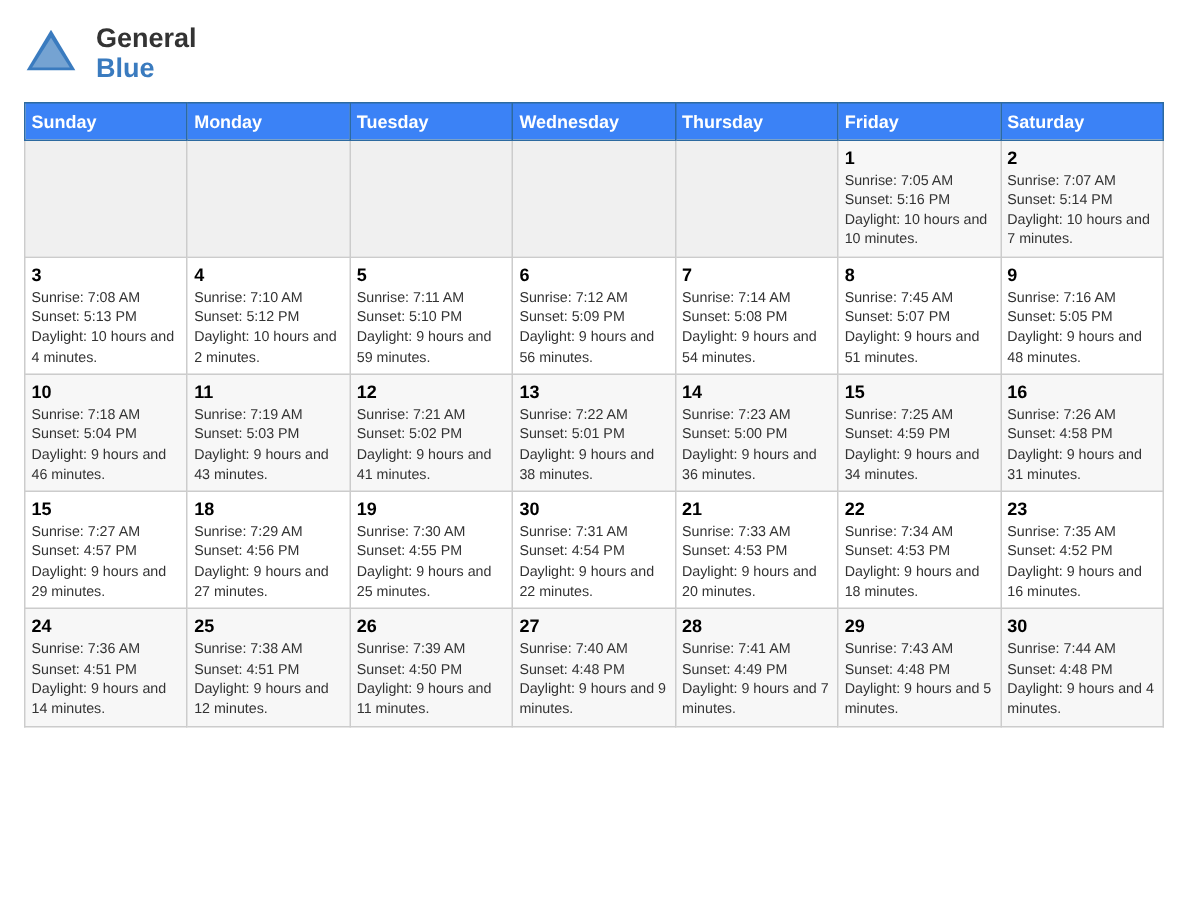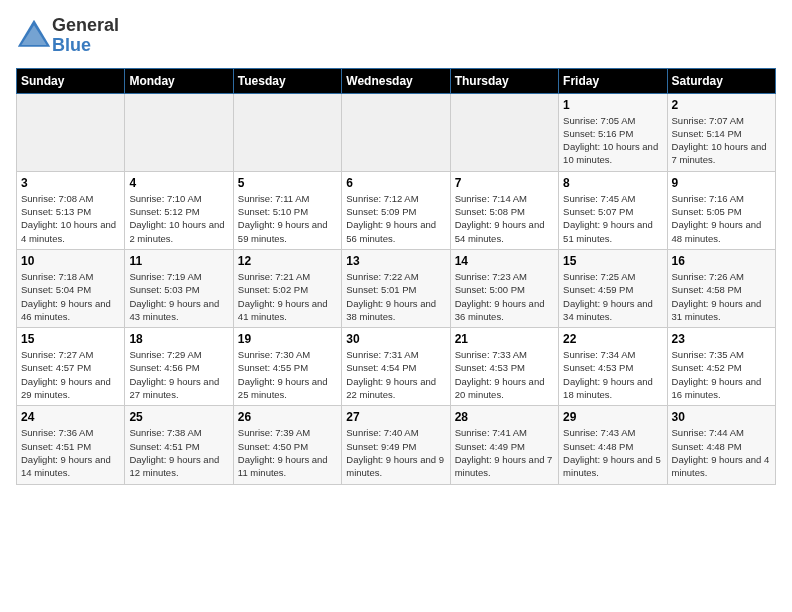--- a/index.html
+++ b/index.html
@@ -12,21 +12,21 @@
     }
     .header {
       display: flex;
       justify-content: space-between;
       align-items: flex-start;
       margin-bottom: 12px;
     }
     .logo {
       display: flex;
       align-items: center;
-      gap: 0;
+      gap: 12px;
     }
     .logo-text {
       font-size: 18px;
       font-weight: bold;
       line-height: 1.1;
     }
     .logo-text .general { color: #333; }
     .logo-text .blue { color: #3a7bbf; }
     .logo-icon {
       width: 36px;
@@ -44,21 +44,21 @@
       font-size: 14px;
       color: #555;
       font-style: italic;
     }
     table {
       width: 100%;
       border-collapse: collapse;
       font-size: 10.5px;
     }
     thead th {
-      background-color: #000000;
+      background-color: #3b82f6;
       color: #fff;
       padding: 5px 4px;
       text-align: left;
       font-size: 12px;
       font-weight: bold;
       border: 1px solid #2d6aa0;
     }
     tbody td {
       border: 1px solid #ccc;
       vertical-align: top;
@@ -280,21 +280,21 @@
         </td>
         <td>
           <span class="day-num">26</span>
           <div class="day-info">Sunrise: 7:39 AM
 Sunset: 4:50 PM
 Daylight: 9 hours and 11 minutes.</div>
         </td>
         <td>
           <span class="day-num">27</span>
           <div class="day-info">Sunrise: 7:40 AM
-Sunset: 9:49 PM
+Sunset: 4:48 PM
 Daylight: 9 hours and 9 minutes.</div>
         </td>
         <td>
           <span class="day-num">28</span>
           <div class="day-info">Sunrise: 7:41 AM
 Sunset: 4:49 PM
 Daylight: 9 hours and 7 minutes.</div>
         </td>
         <td>
           <span class="day-num">29</span>

